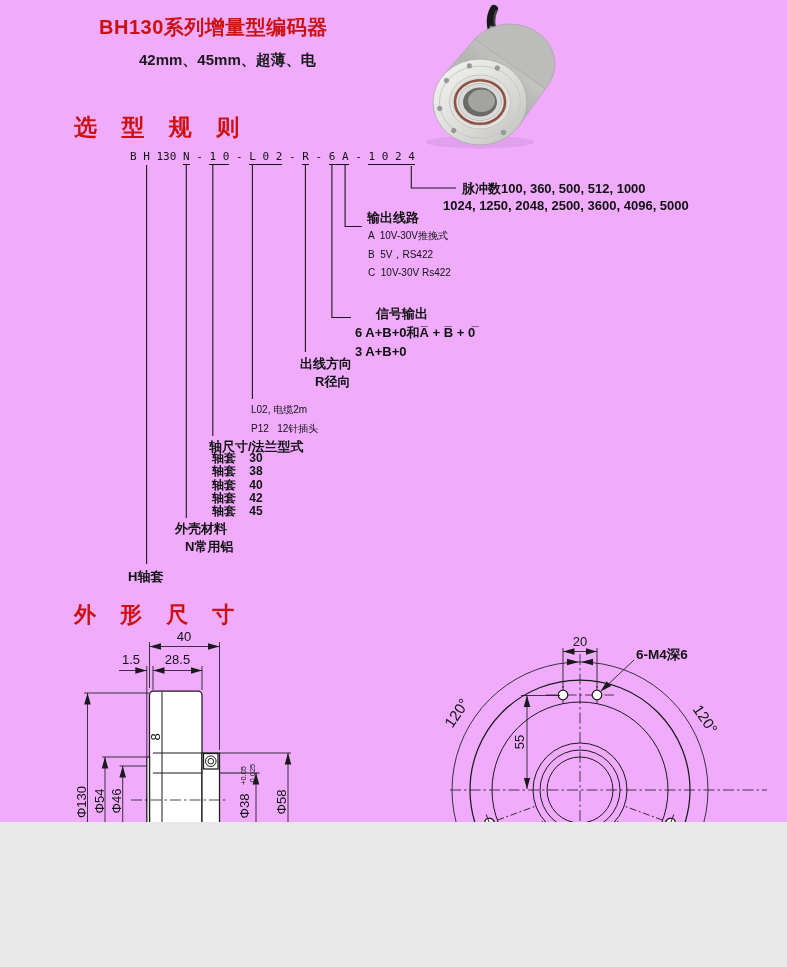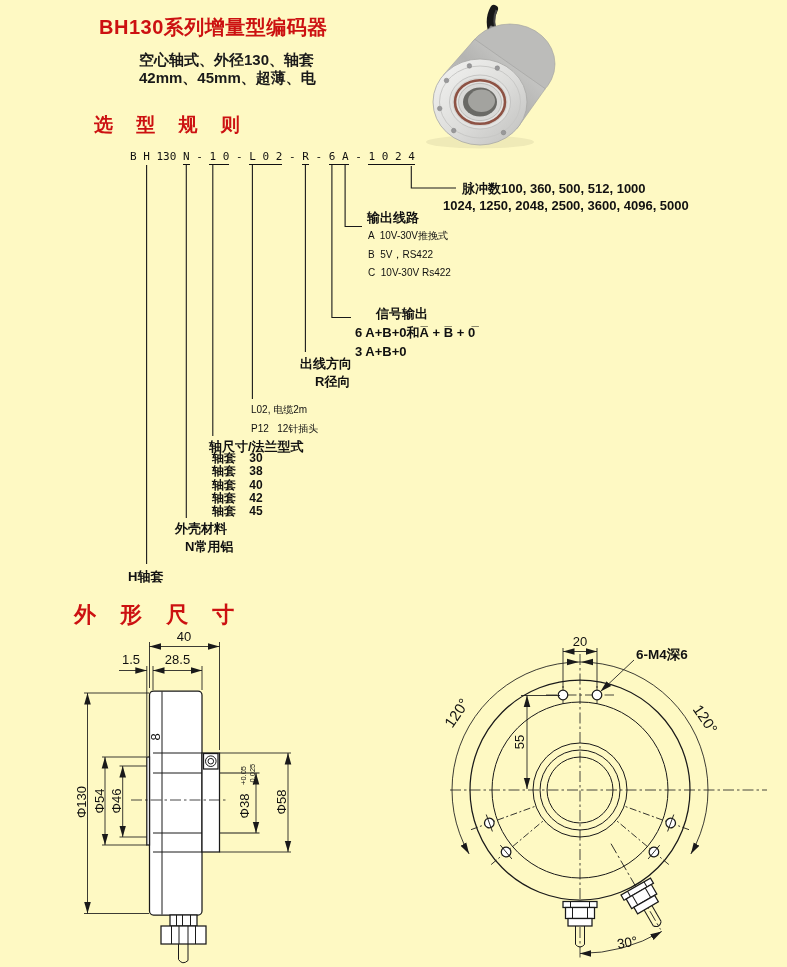--- a/index.html
+++ b/index.html
@@ -1,22 +1,22 @@
 <!DOCTYPE html>
 <html><head>
 <meta charset="utf-8">
 <style>
   html,body{margin:0;padding:0;background:#e8e8e8;}
-  .canvas{position:relative;width:787px;height:967px;background:#fef9c3;overflow:hidden;
+  .canvas{position:relative;width:787px;height:822px;background:#f0abfc;overflow:hidden;
           font-family:"Liberation Sans",sans-serif;color:#111;}
   .abs{position:absolute;}
   .red{color:#cc1111;}
   .title{left:99px;top:14px;font-size:20px;font-weight:bold;letter-spacing:0.5px;}
   .intro{left:139px;top:51px;width:240px;font-size:15px;font-weight:bold;line-height:18px;color:#1a1a1a;}
-  .sec1{left:74px;top:112px;font-size:19px;font-weight:bold;letter-spacing:9px;margin-left:20px;}
+  .sec1{left:74px;top:112px;font-size:23px;font-weight:bold;letter-spacing:9px;}
   .sec2{left:74px;top:600px;font-size:22px;font-weight:bold;letter-spacing:9px;}
   .code{left:130px;top:150px;font-family:"DejaVu Sans Mono",monospace;font-size:11px;font-weight:normal;
         letter-spacing:0;white-space:pre;color:#111;}
   .code .u{border-bottom:1.4px solid #111;padding-bottom:1px;}
   .lbl{position:absolute;font-size:13px;font-weight:600;white-space:pre;color:#111;}
   .lst div{white-space:pre;}
   .lh18 div{line-height:18.5px;font-size:10px;font-weight:400;}
   .lh19 div{line-height:19px;font-size:13px;font-weight:600;}
   .sm div{line-height:13.3px;font-size:12px;font-weight:600;}
   svg text{fill:#111;font-family:"Liberation Sans",sans-serif;}
@@ -31,21 +31,20 @@
   .cl2{stroke:#1a1a1a;stroke-width:0.8;fill:none;stroke-dasharray:7 2.5 2 2.5;}
   .tree line,.tree path{stroke:#1a1a1a;stroke-width:1.1;fill:none;}
 </style>
 </head>
 <body>
 
 <div class="canvas">
 
   <div class="abs title red">BH130系列增量型编码器</div>
   <div class="abs intro lst">
-      <div>空心轴式、外径130、轴套</div>
       <div>42mm、45mm、超薄、电</div>
     </div>
   <div class="abs sec1 red">选 型 规 则</div>
   <div class="abs sec2 red">外 形 尺 寸</div>
 
   <div class="abs code"><span>B H 130 </span><span class="u">N</span><span> - </span><span class="u">1 0</span><span> - </span><span class="u">L 0 2</span><span> - </span><span class="u">R</span><span> - </span><span class="u">6 A</span><span> - </span><span class="u">1 0 2 4</span></div>
 
   <svg class="abs tree" style="left:0;top:0;" width="787" height="612" viewBox="0 0 787 612">
     <line x1="146.6" y1="165" x2="146.6" y2="564"></line>
     <line x1="186.3" y1="165" x2="186.3" y2="518"></line>

